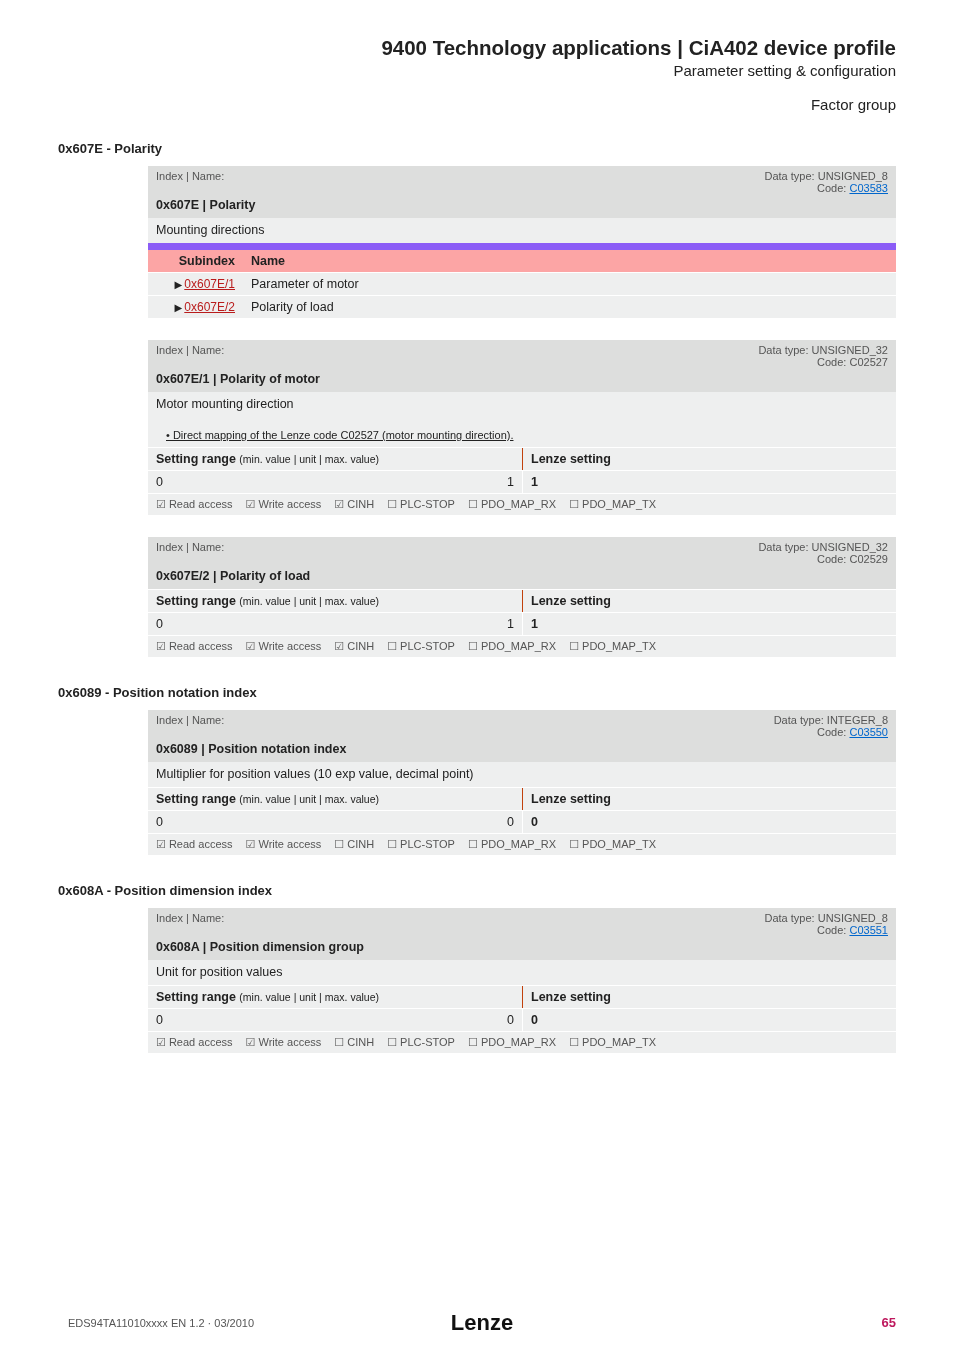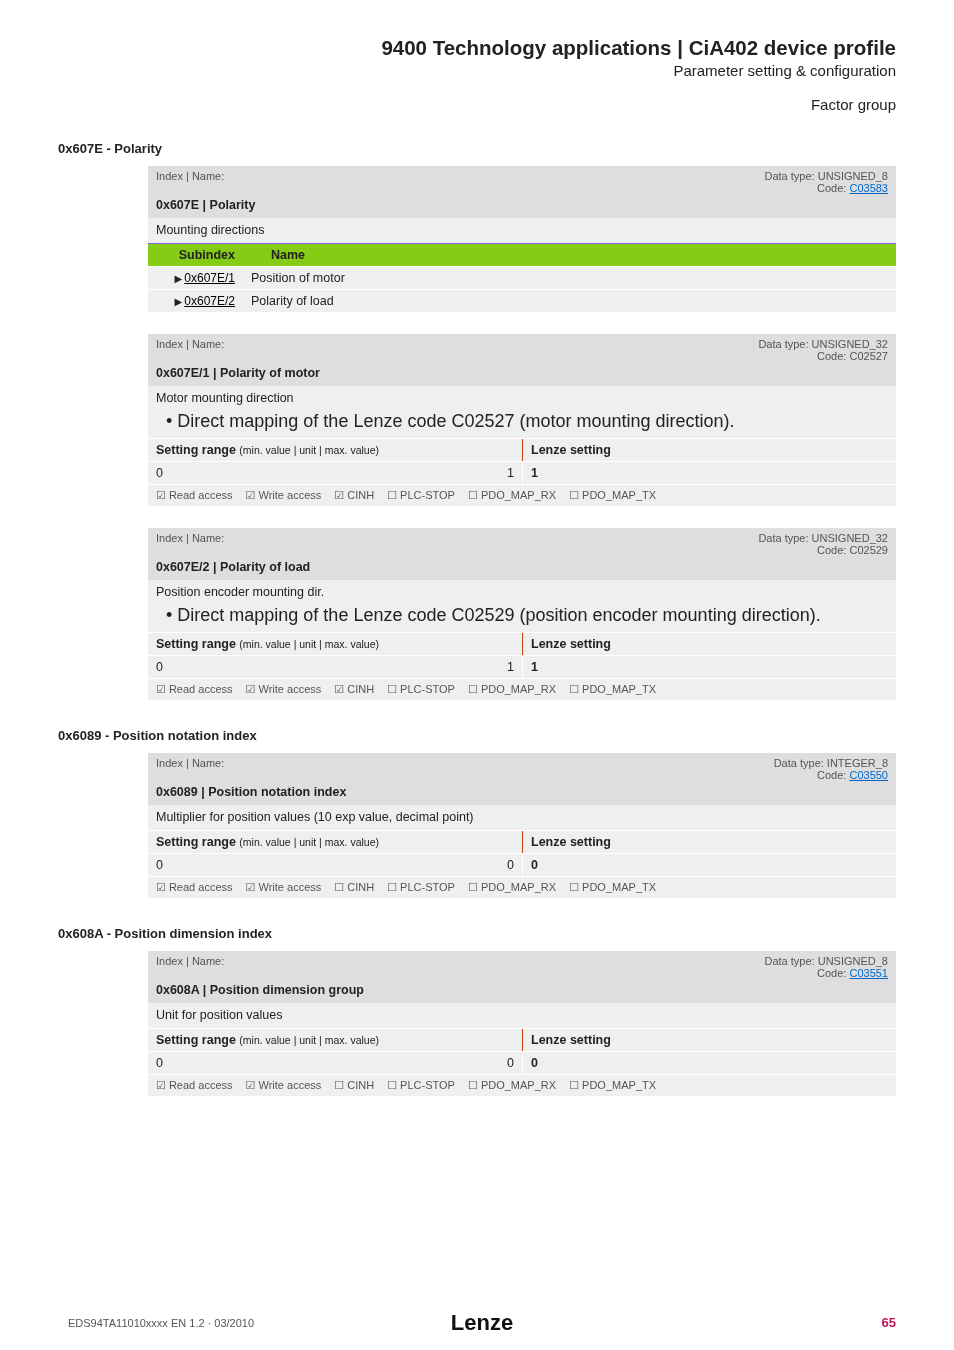--- a/index.html
+++ b/index.html
@@ -22,29 +22,29 @@
   .tbl-wrap { margin-left: 90px; margin-bottom: 4px; }
 
   .idx-bar { background: #dddedd; padding: 4px 8px 6px 8px; position: relative; }
   .idx-bar .left-lab { font-size: 11px; color: #555; }
   .idx-bar .left-name { font-size: 12.5px; font-weight: 700; color: #222; margin-top: 16px; }
   .idx-bar .right-dt { position: absolute; right: 8px; top: 4px; font-size: 11px; color: #555; text-align: right; }
   .idx-bar .right-code { font-size: 11px; color: #555; }
   .idx-bar .right-code a { color: #0066cc; text-decoration: underline; }
 
   .desc-row { background: #eeefef; padding: 5px 8px 6px 8px; font-size: 12.5px; color: #222; }
-  .desc-row .bullet { font-size: 18px; margin-top: 6px; margin-left: 10px; }
-
-  .sub-hdr { display: flex; background: #84cc16; border-top: 1px solid #8b5cf6; gap: 20px; }
+  .desc-row .bullet { font-size: 11px; margin-top: 18px; margin-left: 10px; text-decoration: underline; }
+
+  .sub-hdr { display: flex; background: #fca5a5; border-top: 7px solid #8b5cf6; }
   .sub-hdr .c1 { flex: 0 0 95px; font-size: 12.5px; font-weight: 700; padding: 4px 8px; text-align: right; }
   .sub-hdr .c2 { flex: 1; font-size: 12.5px; font-weight: 700; padding: 4px 8px; }
 
   .sub-row { display: flex; background: #eeefef; border-top: 1px solid #fff; }
   .sub-row .c1 { flex: 0 0 95px; font-size: 12px; padding: 4px 8px; text-align: right; }
-  .sub-row .c1 a { color: #000000; text-decoration: underline; }
+  .sub-row .c1 a { color: #b91c1c; text-decoration: underline; }
   .sub-row .c2 { flex: 1; font-size: 12.5px; padding: 4px 8px; }
   .sub-row .c1 .tri { color: #222; margin-right: 2px; font-size: 10px; display: inline-block; }
 
   .set-hdr { display: flex; background: #eeefef; border-top: 1px solid #fff; }
   .set-hdr .cL { flex: 0 0 50%; font-size: 12.5px; font-weight: 700; padding: 4px 8px; }
   .set-hdr .cL .sub { font-size: 10.5px; font-weight: 400; }
   .set-hdr .cR { flex: 1; font-size: 12.5px; font-weight: 700; padding: 4px 8px; border-left: 1px solid #c2410c; }
 
   .set-row { display: flex; background: #eeefef; border-top: 1px solid #fff; }
   .set-row .cL { flex: 0 0 50%; font-size: 12.5px; padding: 4px 8px; display: flex; justify-content: space-between; }
@@ -84,21 +84,21 @@
       </div>
     </div>
   </div>
   <div class="desc-row">Mounting directions</div>
   <div class="sub-hdr">
     <div class="c1">Subindex</div>
     <div class="c2">Name</div>
   </div>
   <div class="sub-row">
     <div class="c1"><span class="tri">▶</span><a href="#">0x607E/1</a></div>
-    <div class="c2">Position of motor</div>
+    <div class="c2">Parameter of motor</div>
   </div>
   <div class="sub-row">
     <div class="c1"><span class="tri">▶</span><a href="#">0x607E/2</a></div>
     <div class="c2">Polarity of load</div>
   </div>
 </div>
 
 <div class="spacer-sm"></div>
 
 <div class="tbl-wrap">
@@ -138,24 +138,20 @@
 <div class="spacer-sm"></div>
 
 <div class="tbl-wrap">
   <div class="idx-bar">
     <div class="left-lab">Index | Name:</div>
     <div class="left-name">0x607E/2 | Polarity of load</div>
     <div class="right-dt">
       <div>Data type: UNSIGNED_32</div>
       <div class="right-code">Code: C02529</div>
     </div>
-  </div>
-  <div class="desc-row">
-    <div>Position encoder mounting dir.</div>
-    <div class="bullet">• Direct mapping of the Lenze code C02529 (position encoder mounting direction).</div>
   </div>
   <div class="set-hdr">
     <div class="cL"><span>Setting range</span> <span class="sub">(min. value | unit | max. value)</span></div>
     <div class="cR">Lenze setting</div>
   </div>
   <div class="set-row">
     <div class="cL">
         <span>0</span>
         <span>1</span>
       </div>

